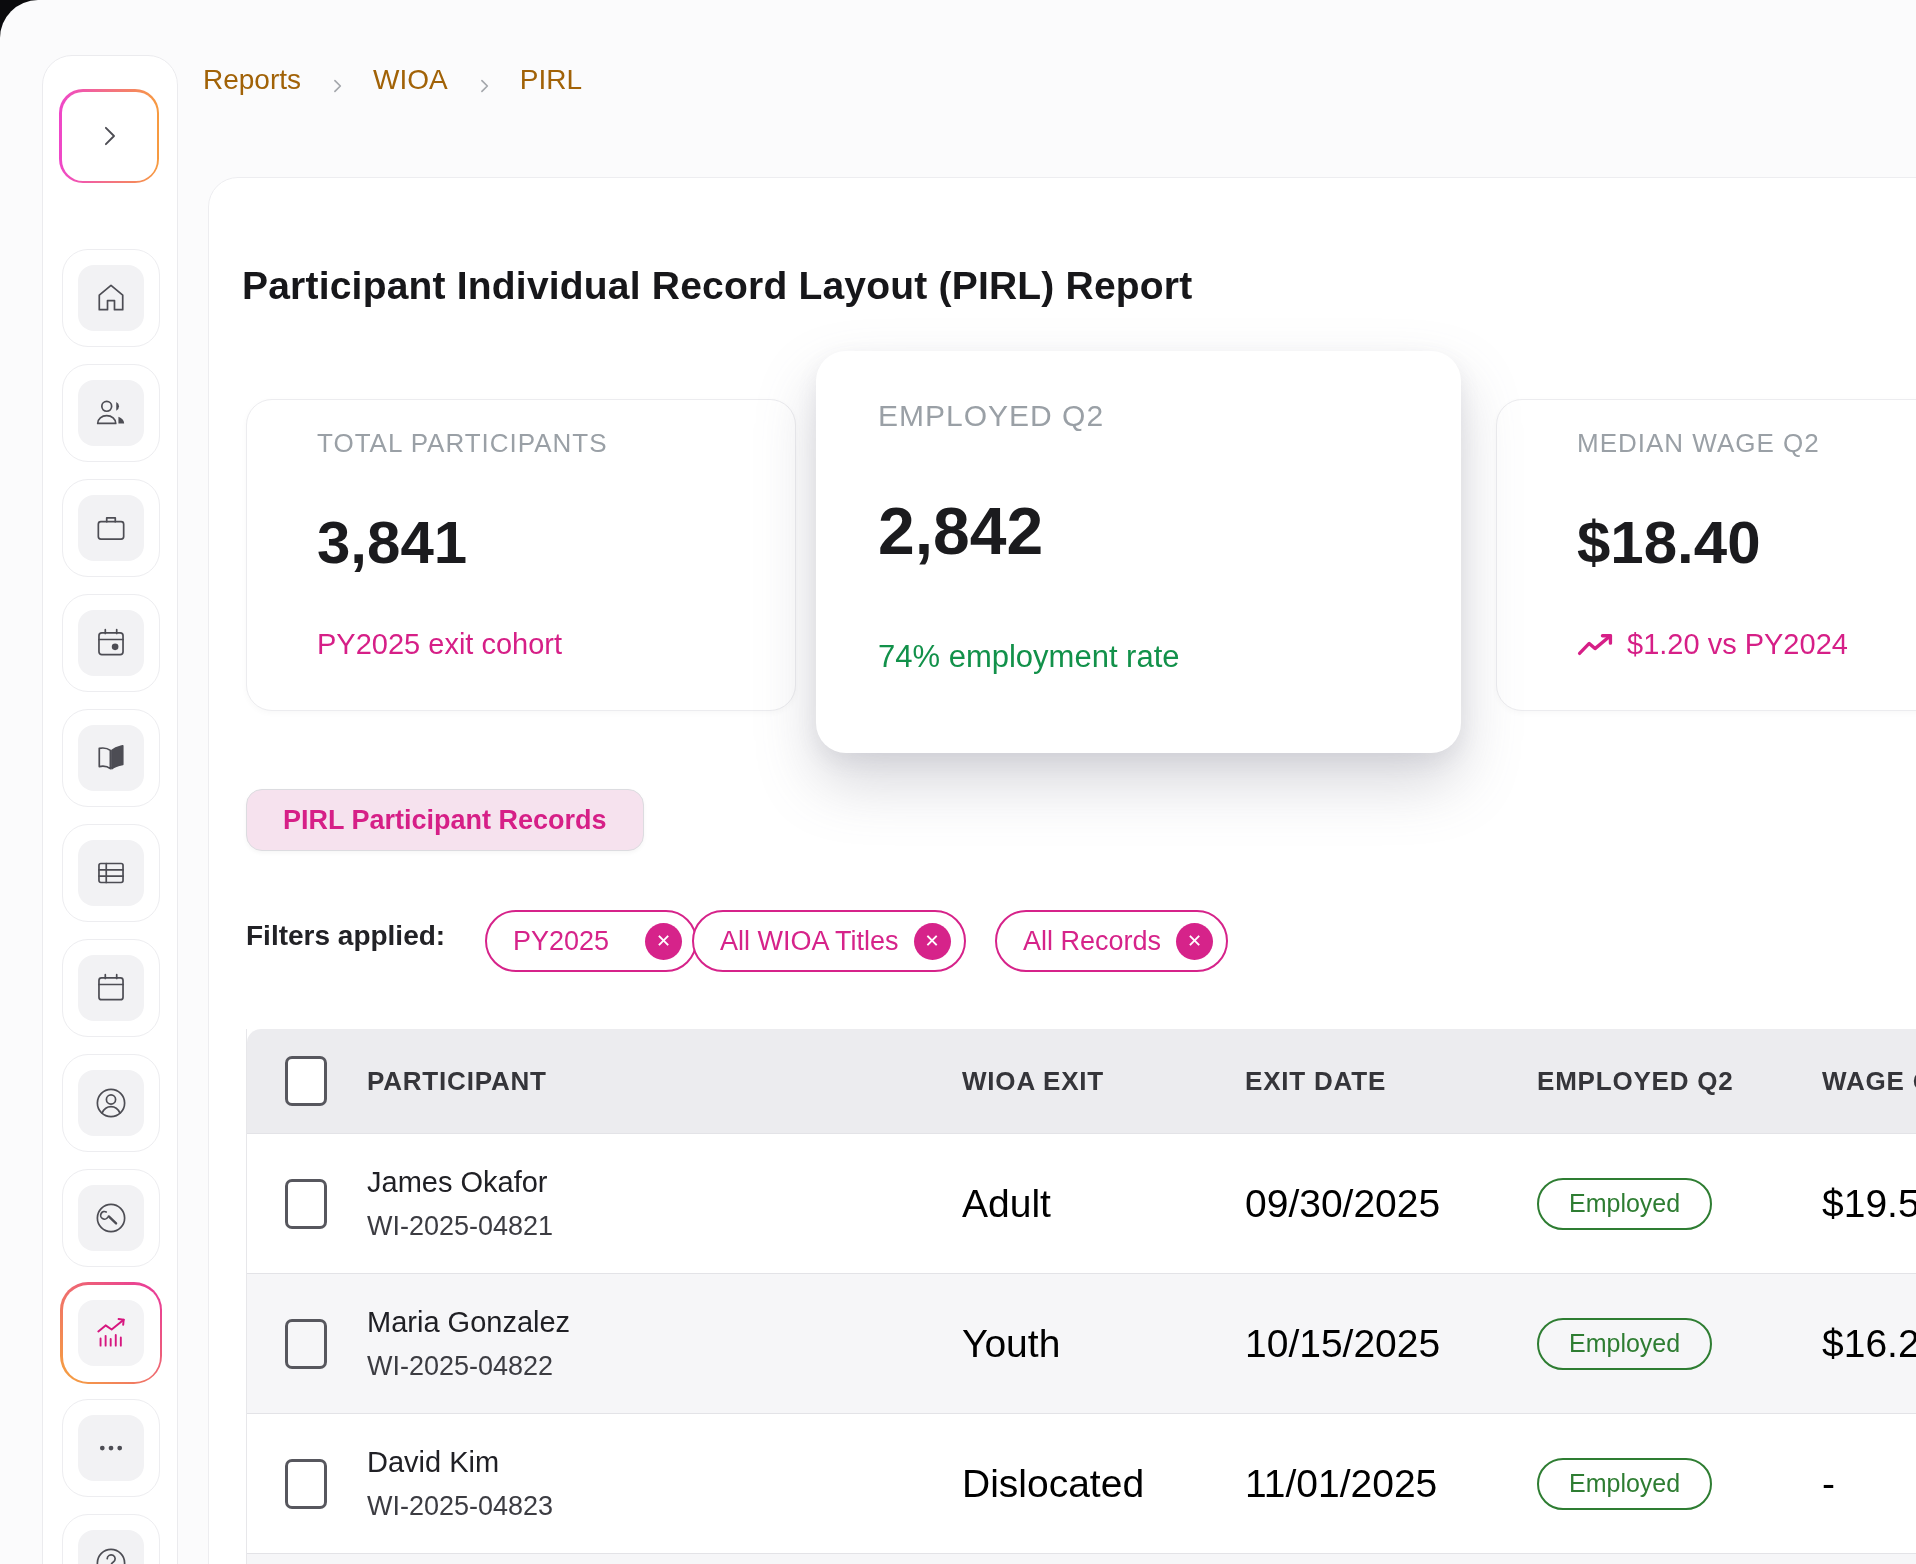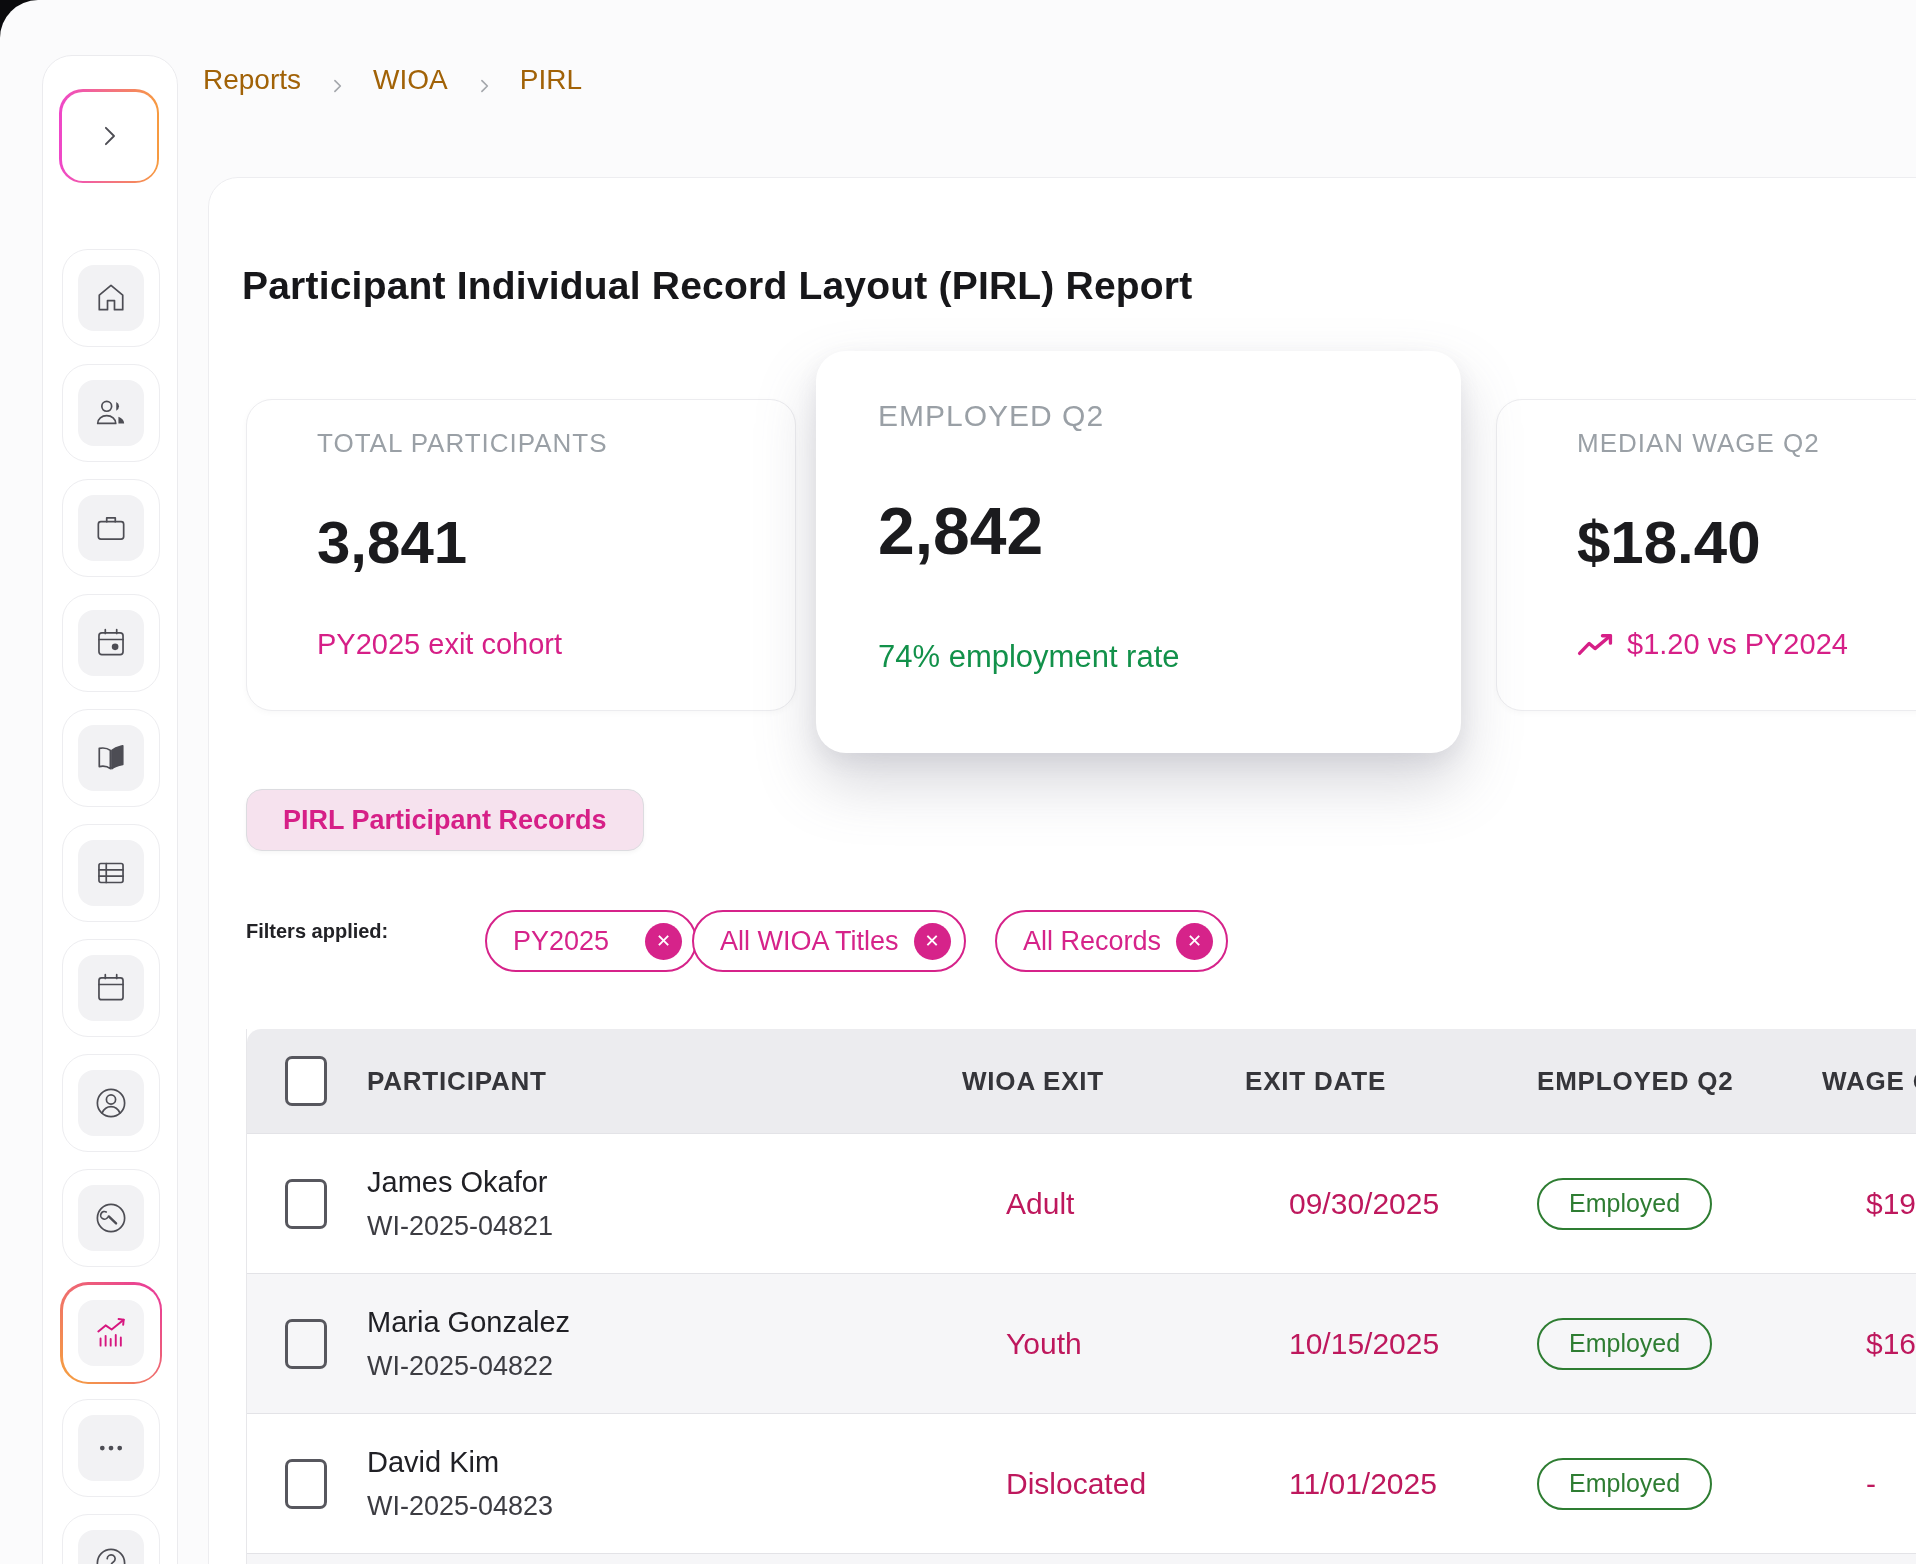--- a/index.html
+++ b/index.html
@@ -47,42 +47,42 @@
   .stat2 .sub{top:288px;font-size:31px;}
   .sub.pink{color:#d61f87;}
   .sub.green{color:#12914a;}
 
   
   .records-badge{position:absolute;left:37px;top:611px;height:62px;padding:0 36px;background:#f6e2ee;
            border:1.5px solid #dcdce0;border-radius:16px;display:flex;align-items:center;
            font-size:27px;font-weight:700;color:#d61f87;box-shadow:0 2px 4px rgba(0,0,0,.04);}
 
   
-  .filters-label{position:absolute;left:37px;top:742px;font-size:20px;font-weight:700;color:#222226;}
+  .filters-label{position:absolute;left:37px;top:742px;font-size:28px;font-weight:700;color:#222226;}
   .pill{position:absolute;top:732px;height:62px;border:2.5px solid #d6238a;border-radius:32px;
            display:flex;align-items:center;gap:15px;padding:0 13px 0 26px;background:#fff;
            font-size:27px;font-weight:500;color:#d6238a;}
   .pill .x{width:37px;height:37px;border-radius:50%;background:#d6238a;color:#fff;display:flex;
            align-items:center;justify-content:center;font-size:18px;font-weight:700;}
   .pill1{left:276px;gap:36px;}
   .pill2{left:483px;}
   .pill3{left:786px;}
 
   
   .table{position:absolute;left:37px;top:851px;width:1830px;border-left:1px solid #e7e7ea;border-right:1px solid #e7e7ea;}
   .t-grid{display:grid;grid-template-columns:120px 595px 283px 292px 285px 1fr;align-items:center;}
   .t-head{height:104px;background:#ececef;border-radius:14px 14px 0 0;
            font-size:26px;font-weight:700;color:#35353a;letter-spacing:.8px;}
   .t-row{height:140px;border-top:1px solid #e3e3e7;background:#fff;}
   .t-row.alt{background:#f6f6f8;}
   .t-row.partial{height:140px;}
   .cbox{width:42px;height:50px;margin-left:38px;border:3px solid #57575e;border-radius:7px;background:#fff;}
   .cell-name{font-size:29px;font-weight:500;color:#202025;margin-bottom:12px;}
   .cell-id{font-size:27px;color:#3c3c42;}
-  .cell-txt{font-size:30px;color:#be185d;margin-left:44px;}
+  .cell-txt{font-size:39px;color:#000000;}
   .emp-badge{display:inline-flex;align-items:center;justify-content:center;height:52px;padding:0 30px;
            border:2px solid #2e7d32;border-radius:30px;font-size:25px;font-weight:500;color:#2e7d32;background:#fff;}
 </style>
 </head>
 <body>
 
 <div class="app">
 
   <nav class="sidebar">
     <div class="side-toggle-wrap">

